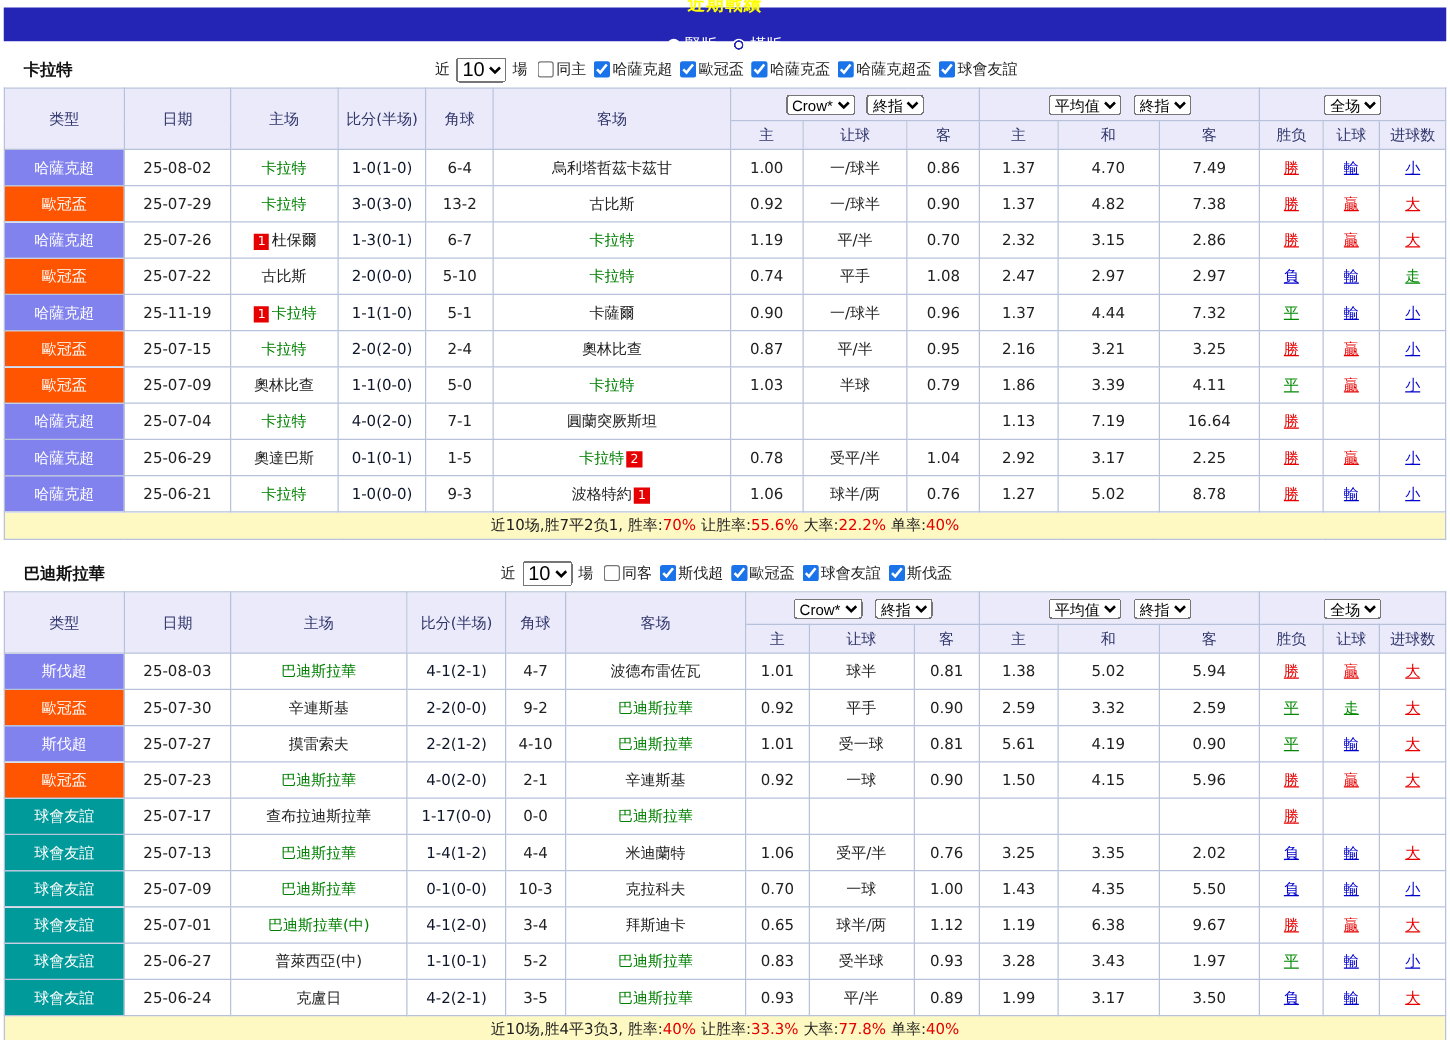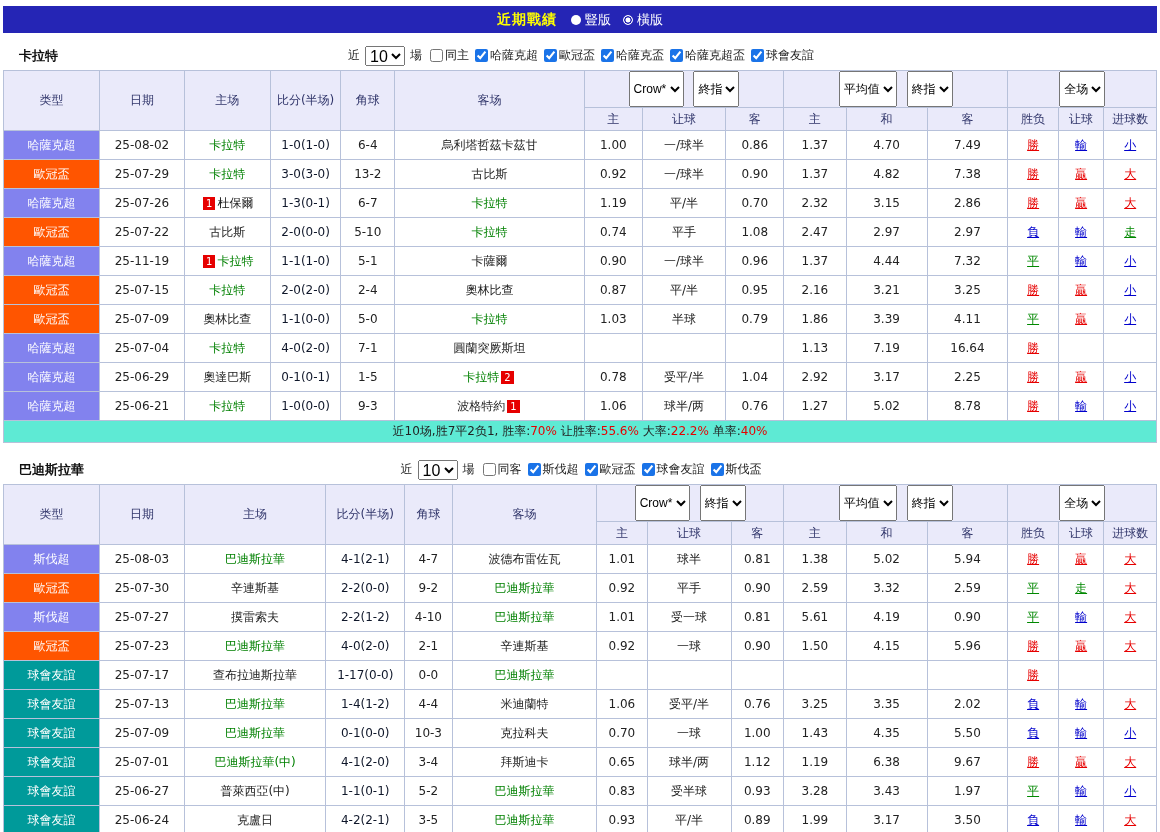--- a/index.html
+++ b/index.html
@@ -1,56 +1,56 @@
 <!DOCTYPE html>
 <html><head>
 <meta charset="utf-8">
 <style>
   * { box-sizing: border-box; }
   body { margin:0; background:#fff; font-family:"DejaVu Sans","Liberation Sans",sans-serif; font-size:12px; color:#222; }
   .page { width:1160px; margin:0 auto; }
 
   
   .topbar { width:1154px; margin:6px auto 8px; height:27px; background:#2525b5;
-            display:flex; align-items:center; justify-content:center; gap:14px; color:#fff; font-size:13px; }
+            display:flex; align-items:center; justify-content:center; gap:14px; color:#fff; font-size:13px;flex-direction:column; }
   .topbar .title { color:#ffff00; font-weight:bold; font-size:14px; letter-spacing:1px; }
   .radio { display:inline-flex; align-items:center; gap:4px; cursor:pointer; }
   .rdot { width:10px; height:10px; border-radius:50%; background:#fff; display:inline-block; }
   .rdot.sel { background:radial-gradient(circle at center,#fff 0 2.2px, #2525b5 2.8px 3.6px, #fff 4px); border:1px solid #fff; }
 
   
   .fbar { position:relative; height:29px; width:1154px; margin:0 auto;
           display:flex; align-items:center; justify-content:center; }
   .team-label { position:absolute; left:16px; font-weight:bold; font-size:13px; color:#111; }
   .filters { display:flex; align-items:center; font-size:12px; }
   .flabel { margin:0 2px; }
   .rounds { margin:0 3px; font-size:16px; height:20px; }
   .cb { display:inline-flex; align-items:center; margin-left:6px; cursor:pointer; }
   .cb input { width:13px; height:13px; accent-color:#1a73e8; margin:0 2px 0 0; }
 
   
   .grid { border-collapse:collapse; table-layout:fixed; width:1154px; margin:0 auto; font-size:12px;padding-left:40px; }
   .grid th, .grid td { border:1px solid #b7c1da; text-align:center; padding:0 2px; overflow:hidden; white-space:nowrap; }
   .grid thead th { background:#eaeafa; color:#30356a; font-weight:normal; height:23px; }
   .grid thead tr.grp th { height:26px; }
-  .selcell select { font-size:12px; height:36px; margin:0 3px; }
+  .selcell select { font-size:12px; height:16px; margin:0 3px; }
   .grid tbody td { height:29px; background:#fff; }
   td.type { color:#fff; }
   td.type.purple { background:#8282ee; }
   td.type.orange { background:#ff5500; }
   td.type.teal   { background:#009a9a; }
   td.score { color:#0f172a; }
   .team.focal { color:#008000; }
   .badge { background:#e60000; color:#fff; font-size:10px; padding:0 3px; margin:0 2px; display:inline-block; line-height:13px; }
   td.blank { background:#edf1f8; }
   .res { text-decoration:underline; cursor:pointer; }
   .res.red { color:#e60000; }
   .res.blue { color:#0000cc; }
   .res.green { color:#008800; }
-  tfoot td { height:22px; background:#5eead4; font-size:12px; }
+  tfoot td { height:22px; background:#fef9c3; font-size:12px; }
   .pct { color:#e60000; }
   .section { margin-bottom:12px; }
 </style>
 </head>
 <body>
 
 <div class="page">
 
   <div class="topbar">
     <span class="title">近期戰績</span>

